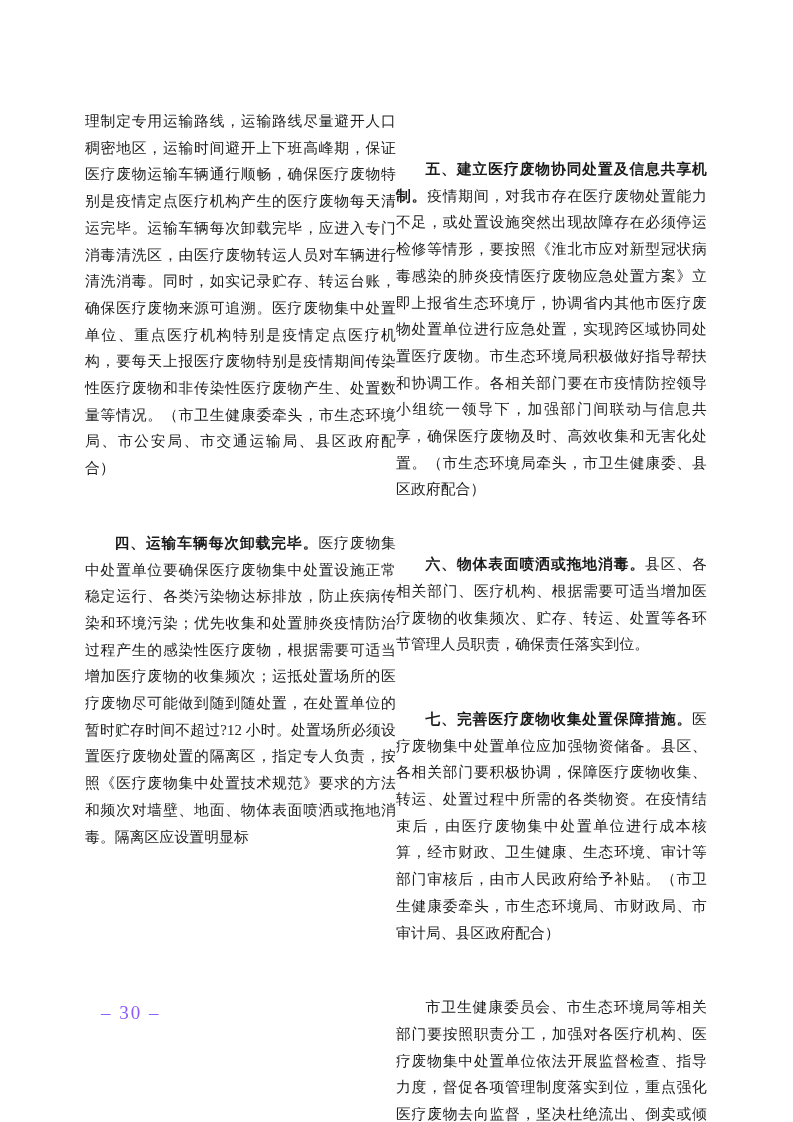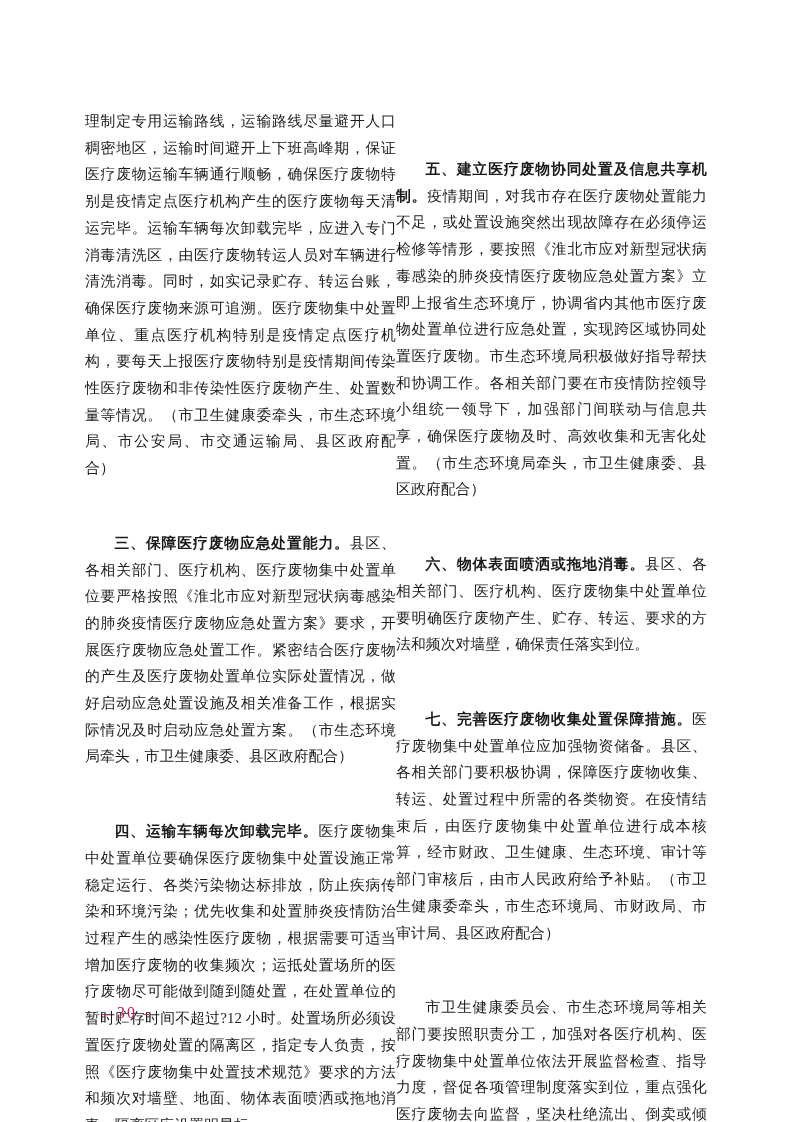--- a/index.html
+++ b/index.html
@@ -28,37 +28,36 @@
     text-align: justify;
     text-justify: inter-ideograph;
     letter-spacing: 0.1px;
   }
   .para { margin: 0; padding: 0; }
   .para.indent { text-indent: 2em; margin-top: 48px; }
   .sec-head { font-weight: bold; }
   .footer {
     position: absolute;
     left: 101px; top: 1000px;
-    font-size: 16px;
+    font-size: 19px;
     line-height: 26px;
     letter-spacing: 2px;
-    color: #be185d;
+    color: #8b5cf6;
   }
 </style>
 </head>
 <body>
 
 <div class="page">
   <div class="columns">
     <div class="column">
         <p class="para"><span>理制定专用运输路线，运输路线尽量避开人口稠密地区，运输时间避开上下班高峰期，保证医疗废物运输车辆通行顺畅，确保医疗废物特别是疫情定点医疗机构产生的医疗废物每天清运完毕。运输车辆每次卸载完毕，应进入专门消毒清洗区，由医疗废物转运人员对车辆进行清洗消毒。同时，如实记录贮存、转运台账，确保医疗废物来源可追溯。医疗废物集中处置单位、重点医疗机构特别是疫情定点医疗机构，要每天上报医疗废物特别是疫情期间传染性医疗废物和非传染性医疗废物产生、处置数量等情况。（市卫生健康委牵头，市生态环境局、市公安局、市交通运输局、县区政府配合）</span></p>
-        <p class="para indent"><b class="sec-head">三、保障医疗废物应急处置能力。</b><span>县区、各相关部门、医疗机构、医疗废物集中处置单位要严格按照《淮北市应对新型冠状病毒感染的肺炎疫情医疗废物应急处置方案》要求，开展医疗废物应急处置工作。紧密结合医疗废物的产生及医疗废物处置单位实际处置情况，做好启动应急处置设施及相关准备工作，根据实际情况及时启动应急处置方案。（市生态环境局牵头，市卫生健康委、县区政府配合）</span></p>
         <p class="para indent"><b class="sec-head">四、运输车辆每次卸载完毕。</b><span>医疗废物集中处置单位要确保医疗废物集中处置设施正常稳定运行、各类污染物达标排放，防止疾病传染和环境污染；优先收集和处置肺炎疫情防治过程产生的感染性医疗废物，根据需要可适当增加医疗废物的收集频次；运抵处置场所的医疗废物尽可能做到随到随处置，在处置单位的暂时贮存时间不超过?12 小时。处置场所必须设置医疗废物处置的隔离区，指定专人负责，按照《医疗废物集中处置技术规范》要求的方法和频次对墙壁、地面、物体表面喷洒或拖地消毒。隔离区应设置明显标</span></p>
       </div>
     <div class="column">
         <p class="para indent"><b class="sec-head">五、建立医疗废物协同处置及信息共享机制。</b><span>疫情期间，对我市存在医疗废物处置能力不足，或处置设施突然出现故障存在必须停运检修等情形，要按照《淮北市应对新型冠状病毒感染的肺炎疫情医疗废物应急处置方案》立即上报省生态环境厅，协调省内其他市医疗废物处置单位进行应急处置，实现跨区域协同处置医疗废物。市生态环境局积极做好指导帮扶和协调工作。各相关部门要在市疫情防控领导小组统一领导下，加强部门间联动与信息共享，确保医疗废物及时、高效收集和无害化处置。（市生态环境局牵头，市卫生健康委、县区政府配合）</span></p>
-        <p class="para indent"><b class="sec-head">六、物体表面喷洒或拖地消毒。</b><span>县区、各相关部门、医疗机构、医疗废物集中处置单位要明确医疗废物产生、贮存、转运、要求的方法和频次对墙壁，确保责任落实到位。</span></p>
+        <p class="para indent"><b class="sec-head">六、物体表面喷洒或拖地消毒。</b><span>县区、各相关部门、医疗机构、根据需要可适当增加医疗废物的收集频次、贮存、转运、处置等各环节管理人员职责，确保责任落实到位。</span></p>
         <p class="para indent"><b class="sec-head">七、完善医疗废物收集处置保障措施。</b><span>医疗废物集中处置单位应加强物资储备。县区、各相关部门要积极协调，保障医疗废物收集、转运、处置过程中所需的各类物资。在疫情结束后，由医疗废物集中处置单位进行成本核算，经市财政、卫生健康、生态环境、审计等部门审核后，由市人民政府给予补贴。（市卫生健康委牵头，市生态环境局、市财政局、市审计局、县区政府配合）</span></p>
         <p class="para indent"><span>市卫生健康委员会、市生态环境局等相关部门要按照职责分工，加强对各医疗机构、医疗废物集中处置单位依法开展监督检查、指导力度，督促各项管理制度落实到位，重点强化医疗废物去向监督，坚决杜绝流出、倒卖或倾倒现象，确保全市医疗废物得到全部、集中、规范处置。（市卫生健康委牵头，市生态环境局、县区政府配合）</span></p>
       </div>
   </div>
   <div class="footer">– 30 –</div>
 </div>
 
 </body></html>

